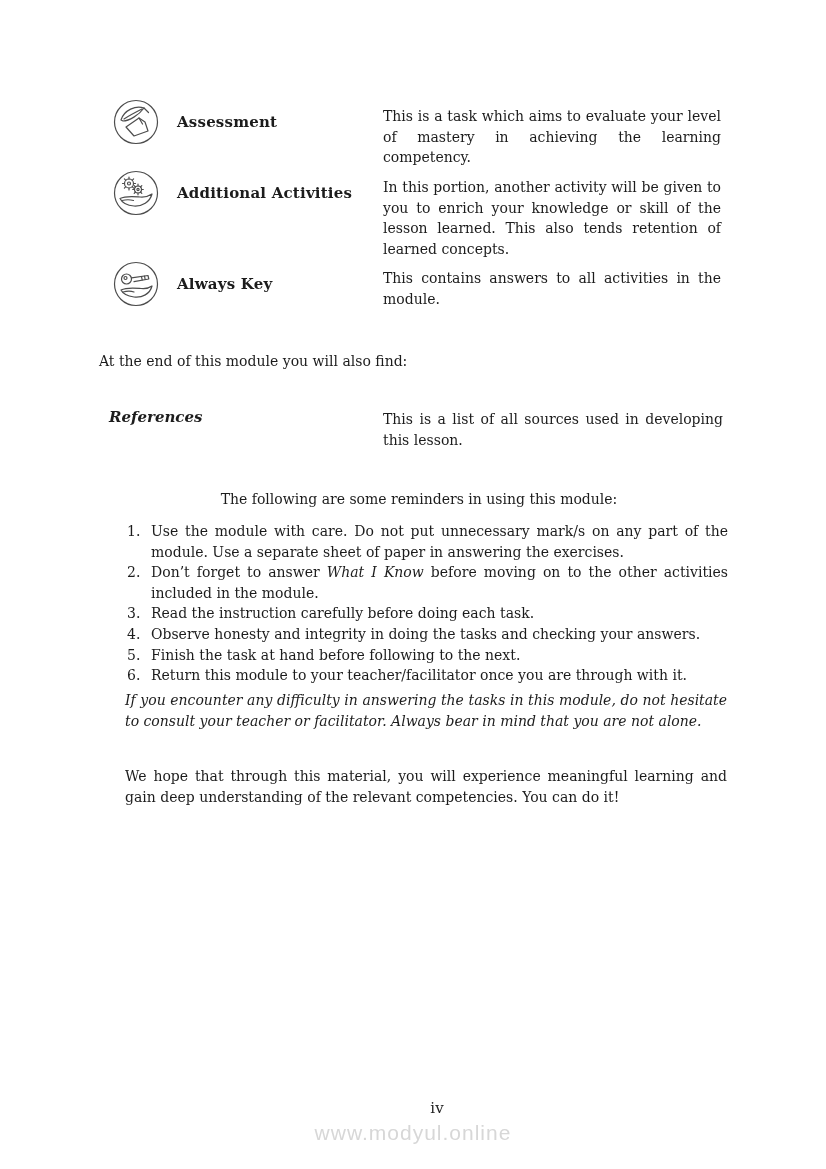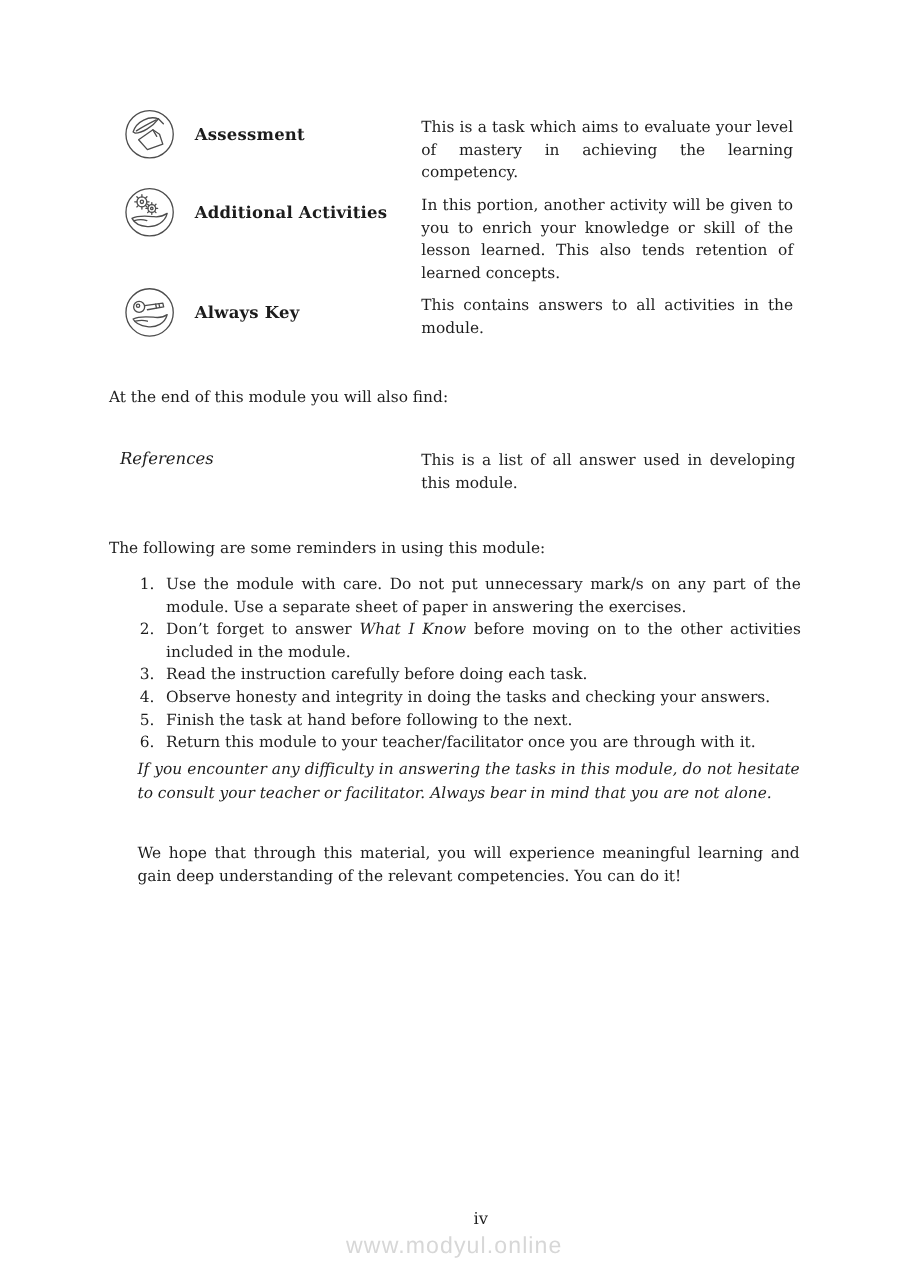--- a/index.html
+++ b/index.html
@@ -27,25 +27,25 @@
     width: 338px; font-size: 14px; line-height: 20.6px;
     text-align: justify;
   }
 
   .body-text { font-size: 14px; line-height: 20.6px; }
 
   .intro-line { left: 99px; top: 351px; width: 640px; }
 
   .ref-label {
     left: 109px; top: 408px;
-    font-size: 15px; font-weight: normal; font-style: italic;
+    font-size: 15px; font-weight: bold; font-style: italic;
   }
   .ref-desc { left: 383px; top: 409px; width: 340px; text-align: justify; }
 
-  .reminders-heading { left: 99px; top: 489px; width: 640px; }
+  .reminders-heading { left: 99px; top: 489px; width: 640px; text-align: center; }
 
   .reminders-list { left: 127px; top: 521px; width: 601px; }
   .reminder-item { display: flex; }
   .reminder-num { width: 24px; flex: 0 0 24px; font-size: 14px; line-height: 20.6px; }
   .reminder-text { flex: 1; font-size: 14px; line-height: 20.6px; text-align: justify; }
 
   .para { left: 125px; top: 0; width: 602px; text-align: justify; }
   .para-1 { top: 690px; font-style: italic; }
   .para-2 { top: 766px; }
 
@@ -116,21 +116,21 @@
       </g>
     </svg>
   </div>
   <div class="row-label">Always Key</div>
   <div class="row-desc">This contains answers to all activities in the module.</div>
 </div>
 
 <div class="abs body-text intro-line">At the end of this module you will also find:</div>
 
 <div class="abs ref-label">References</div>
-<div class="abs body-text ref-desc">This is a list of all answer used in developing this module.</div>
+<div class="abs body-text ref-desc">This is a list of all sources used in developing this lesson.</div>
 
 <div class="abs body-text reminders-heading">The following are some reminders in using this module:</div>
 
 <div class="abs reminders-list">
   <div class="reminder-item">
     <div class="reminder-num">1.</div>
     <div class="reminder-text"><span>Use the module with care. Do not put unnecessary mark/s on any part of the module. Use a separate sheet of paper in answering the exercises.</span><i></i><span></span></div>
   </div>
   <div class="reminder-item">
     <div class="reminder-num">2.</div>

